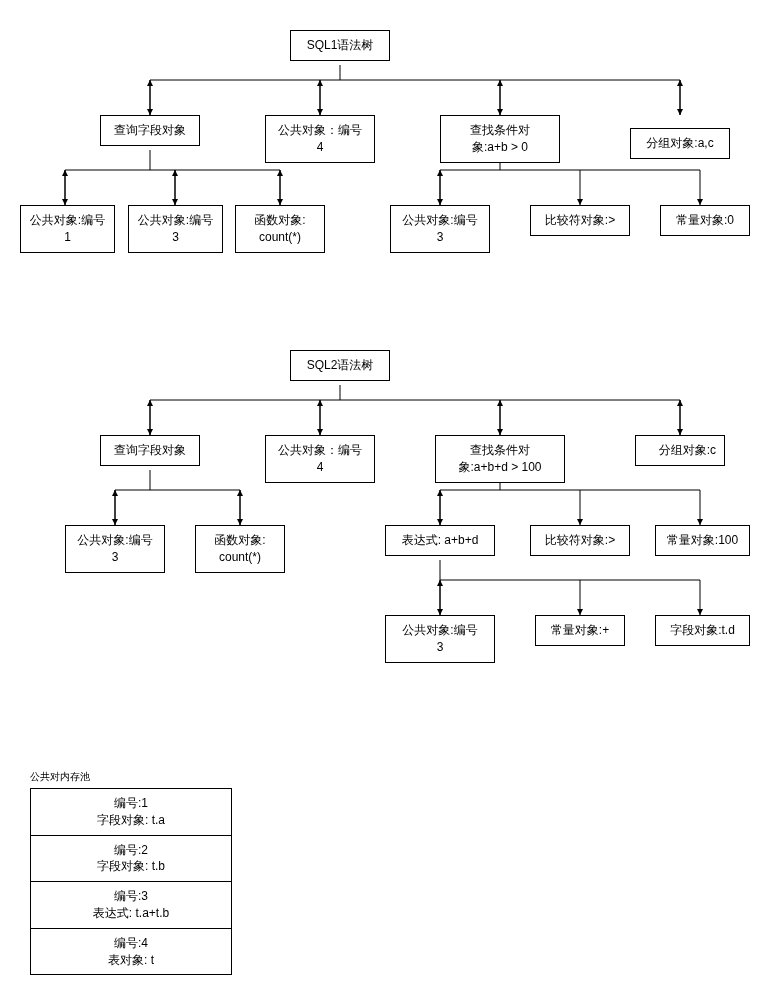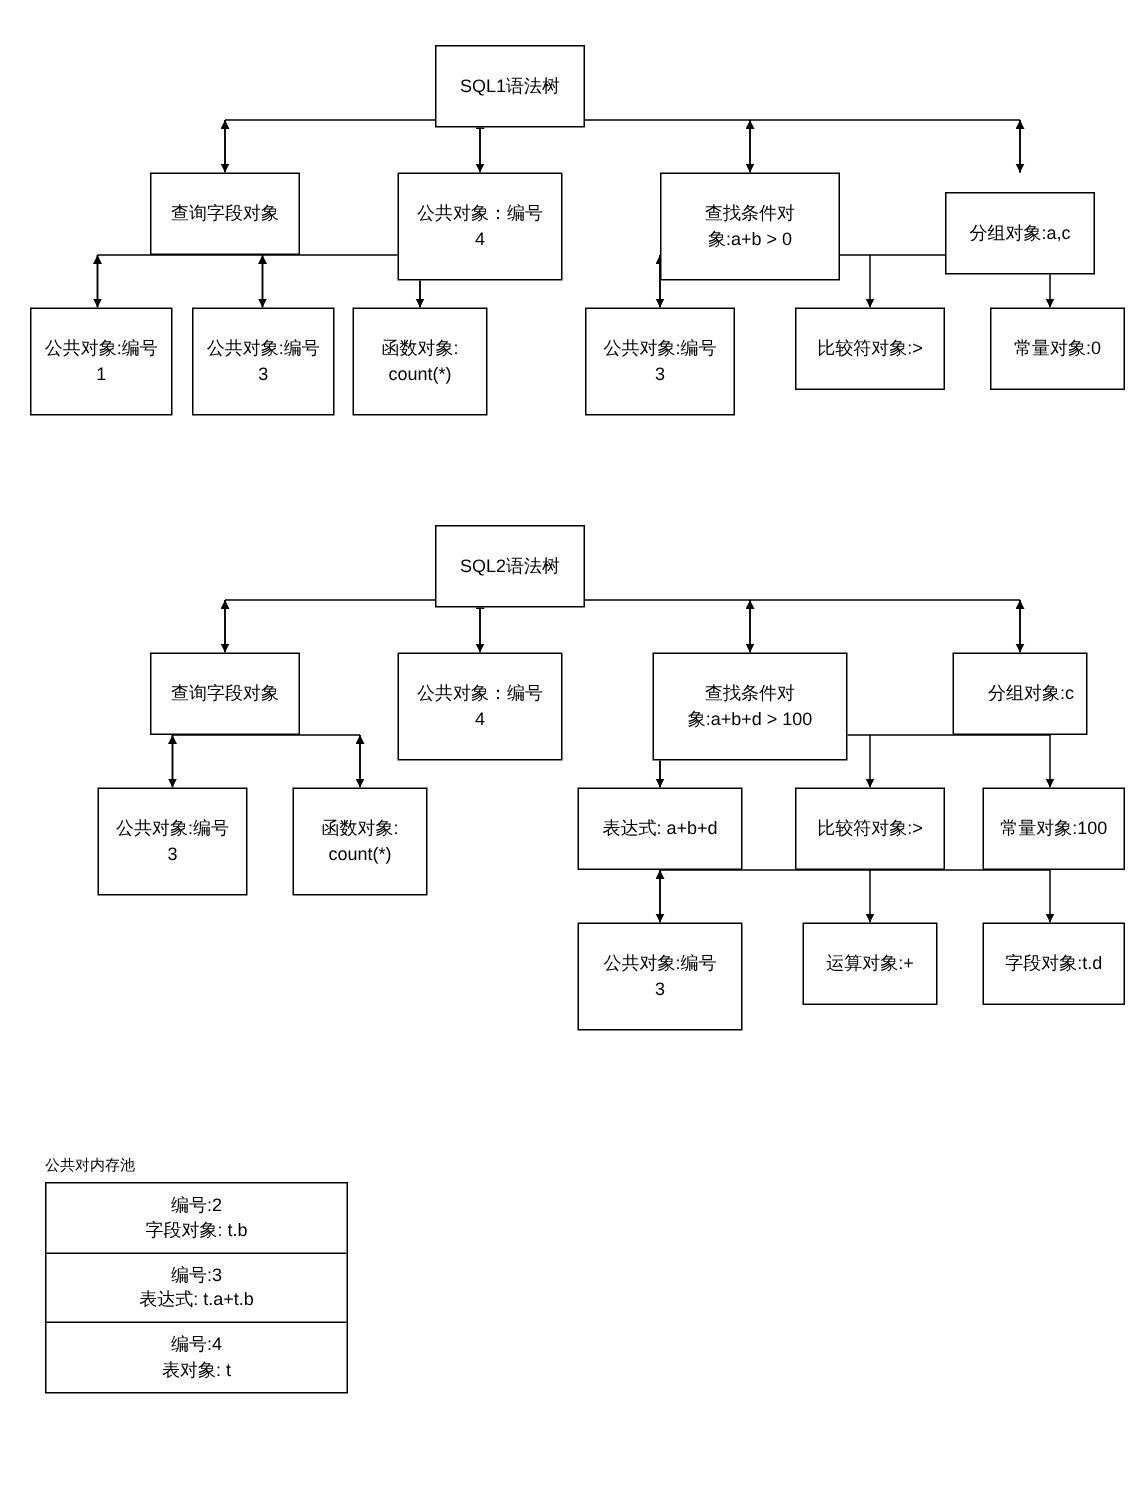--- a/index.html
+++ b/index.html
@@ -10,21 +10,21 @@
     background: #fff;
     width: 759px;
     box-sizing: border-box;
   }
   .tree {
     position: relative;
     margin-bottom: 60px;
   }
   .node {
     border: 1px solid #000;
-    padding: 18px 8px;
+    padding: 6px 8px;
     text-align: center;
     background: #fff;
     position: absolute;
     box-sizing: border-box;
     line-height: 1.4;
   }
   svg.connectors {
     position: absolute;
     top: 0;
     left: 0;
@@ -154,22 +154,23 @@
   <div class="node" style="left:615px; top:95px; width:90px;text-align:right;">分组对象:c</div>
 
   <div class="node" style="left:45px; top:185px; width:100px;">公共对象:编号<br>3</div>
   <div class="node" style="left:175px; top:185px; width:90px;">函数对象:<br>count(*)</div>
 
   <div class="node" style="left:365px; top:185px; width:110px;text-align:center;">表达式: a+b+d</div>
   <div class="node" style="left:510px; top:185px; width:100px;">比较符对象:&gt;</div>
   <div class="node" style="left:635px; top:185px; width:95px;">常量对象:100</div>
 
   <div class="node" style="left:365px; top:275px; width:110px;">公共对象:编号<br>3</div>
-  <div class="node" style="left:515px; top:275px; width:90px;">运算对象:+</div>
+  <div class="node" style="left:515px; top:275px; width:90px;">常量对象:+</div>
   <div class="node" style="left:635px; top:275px; width:95px;">字段对象:t.d</div>
 </div>
 
 <div class="pool-title">公共对内存池</div>
 <div class="pool">
+  <div class="pool-row">编号:1<br>字段对象: t.a</div>
   <div class="pool-row">编号:2<br>字段对象: t.b</div>
   <div class="pool-row">编号:3<br>表达式: t.a+t.b</div>
   <div class="pool-row">编号:4<br>表对象: t</div>
 </div>
 
 </body></html>

